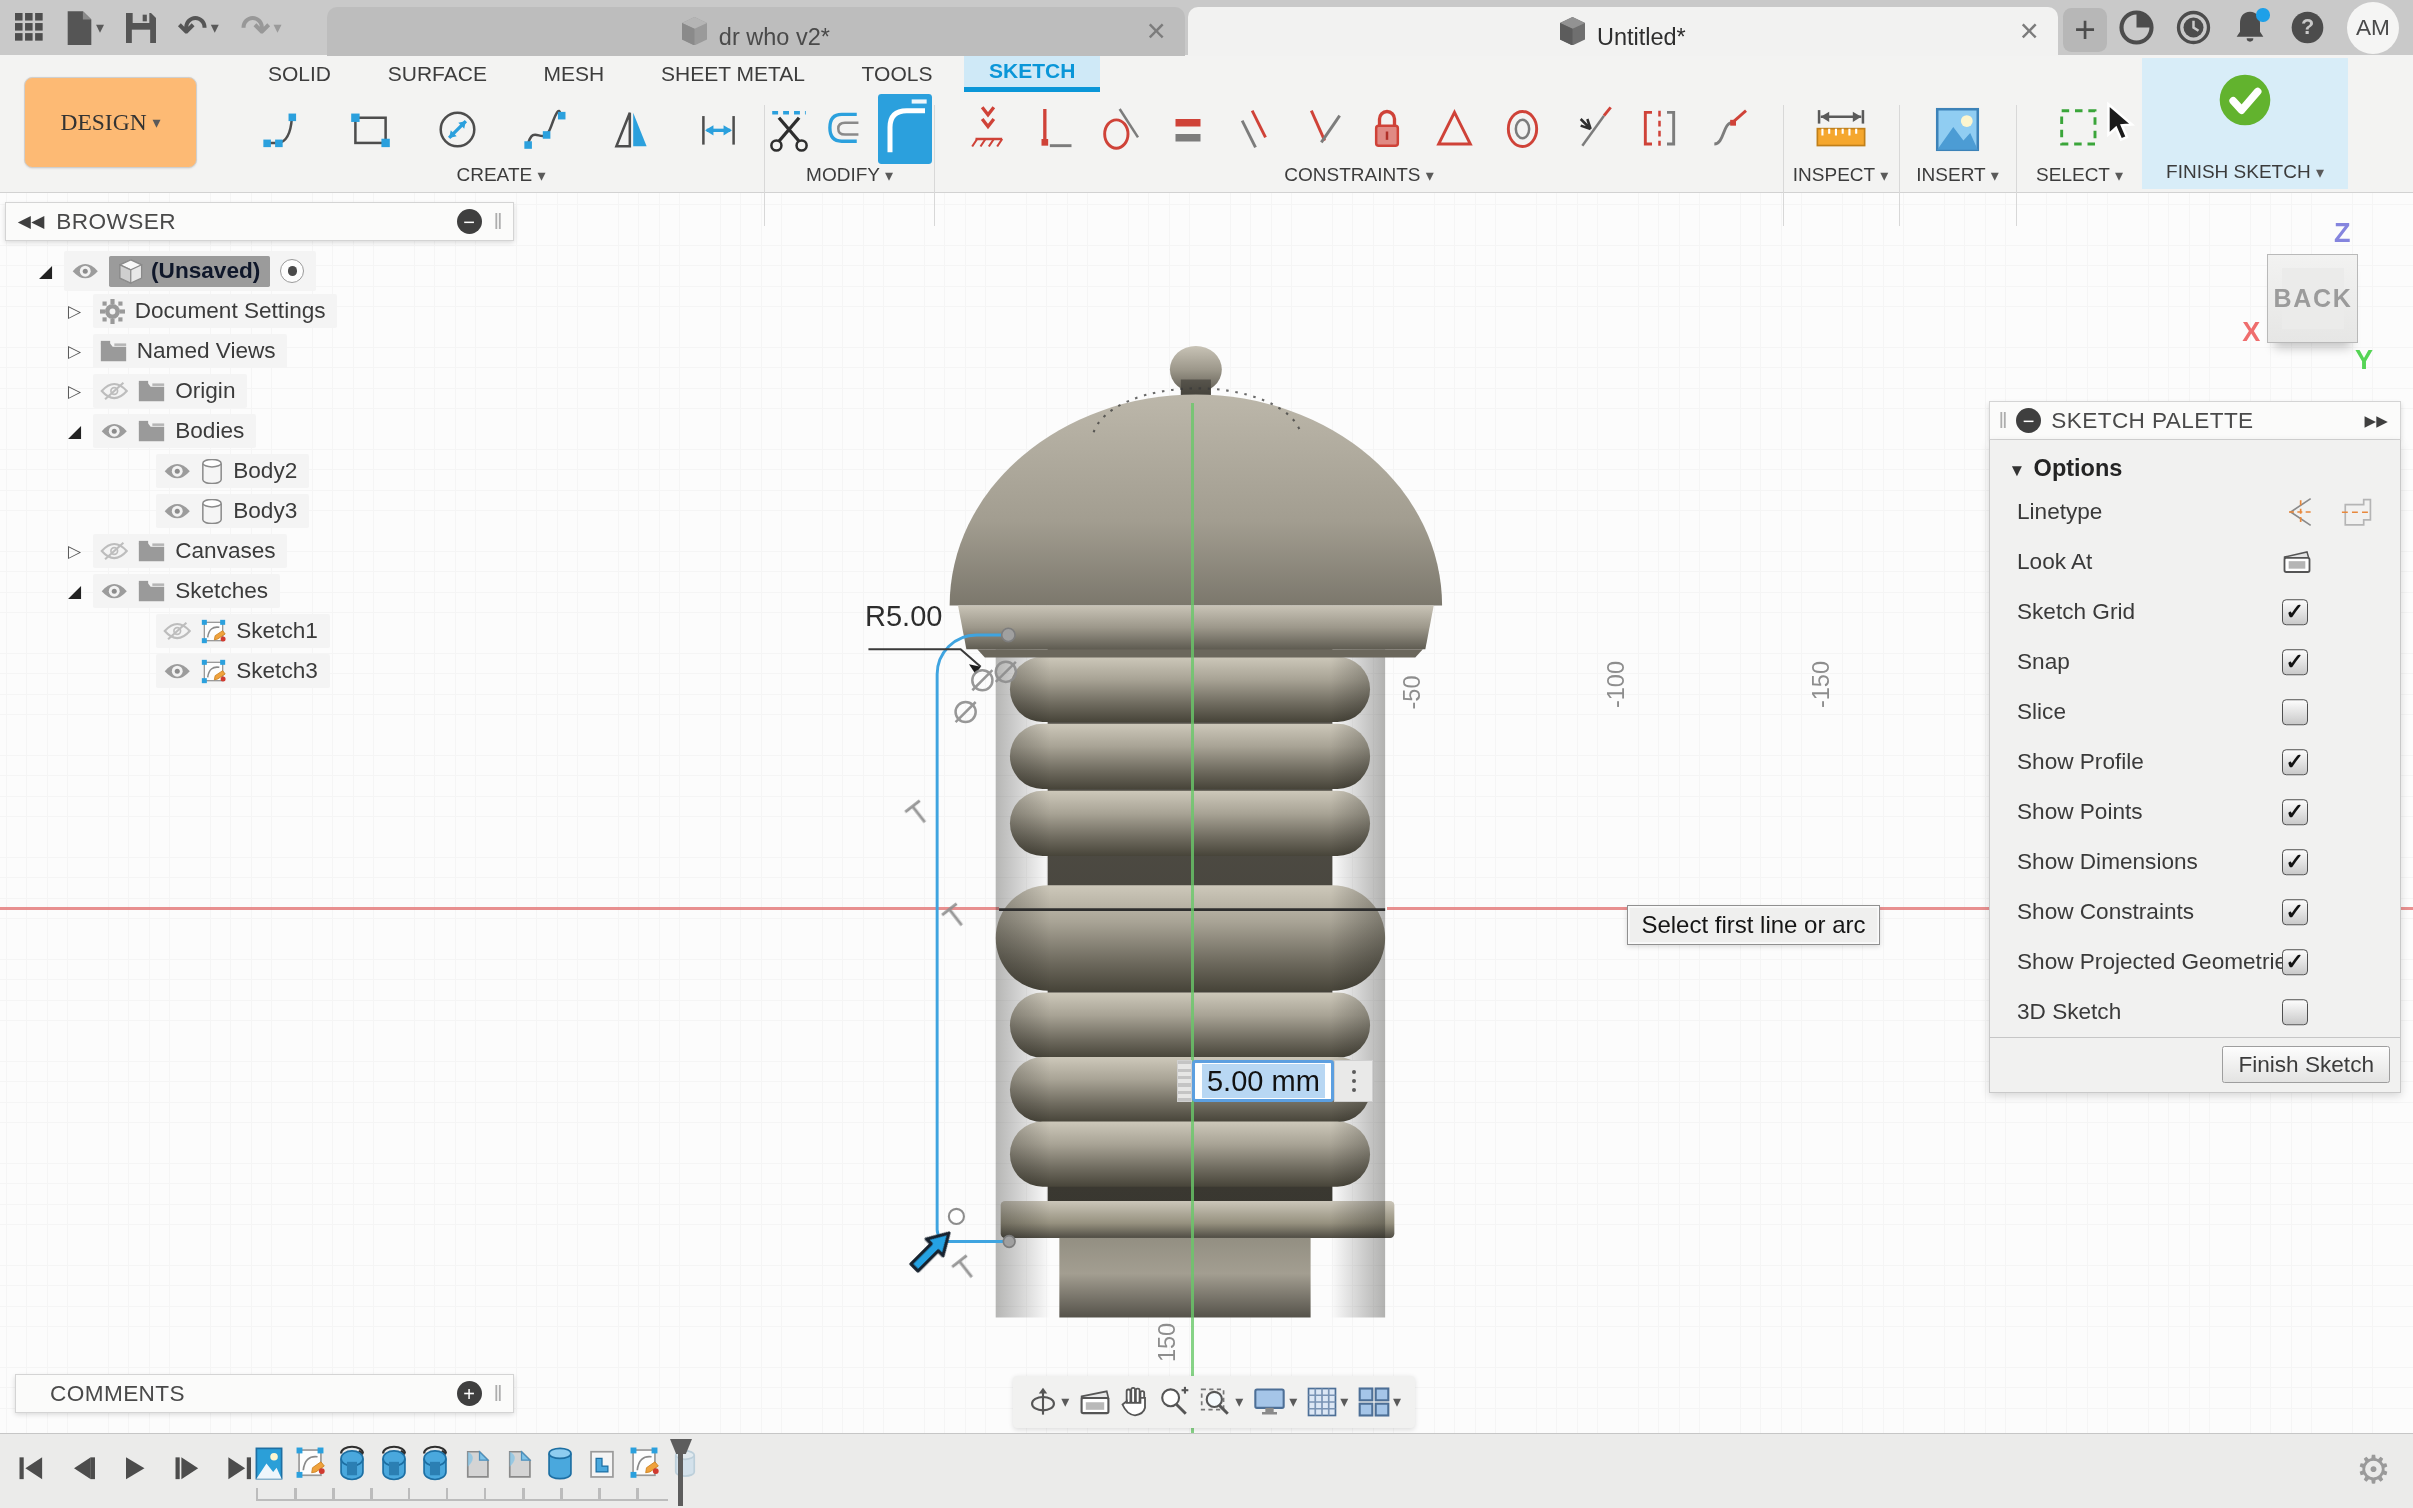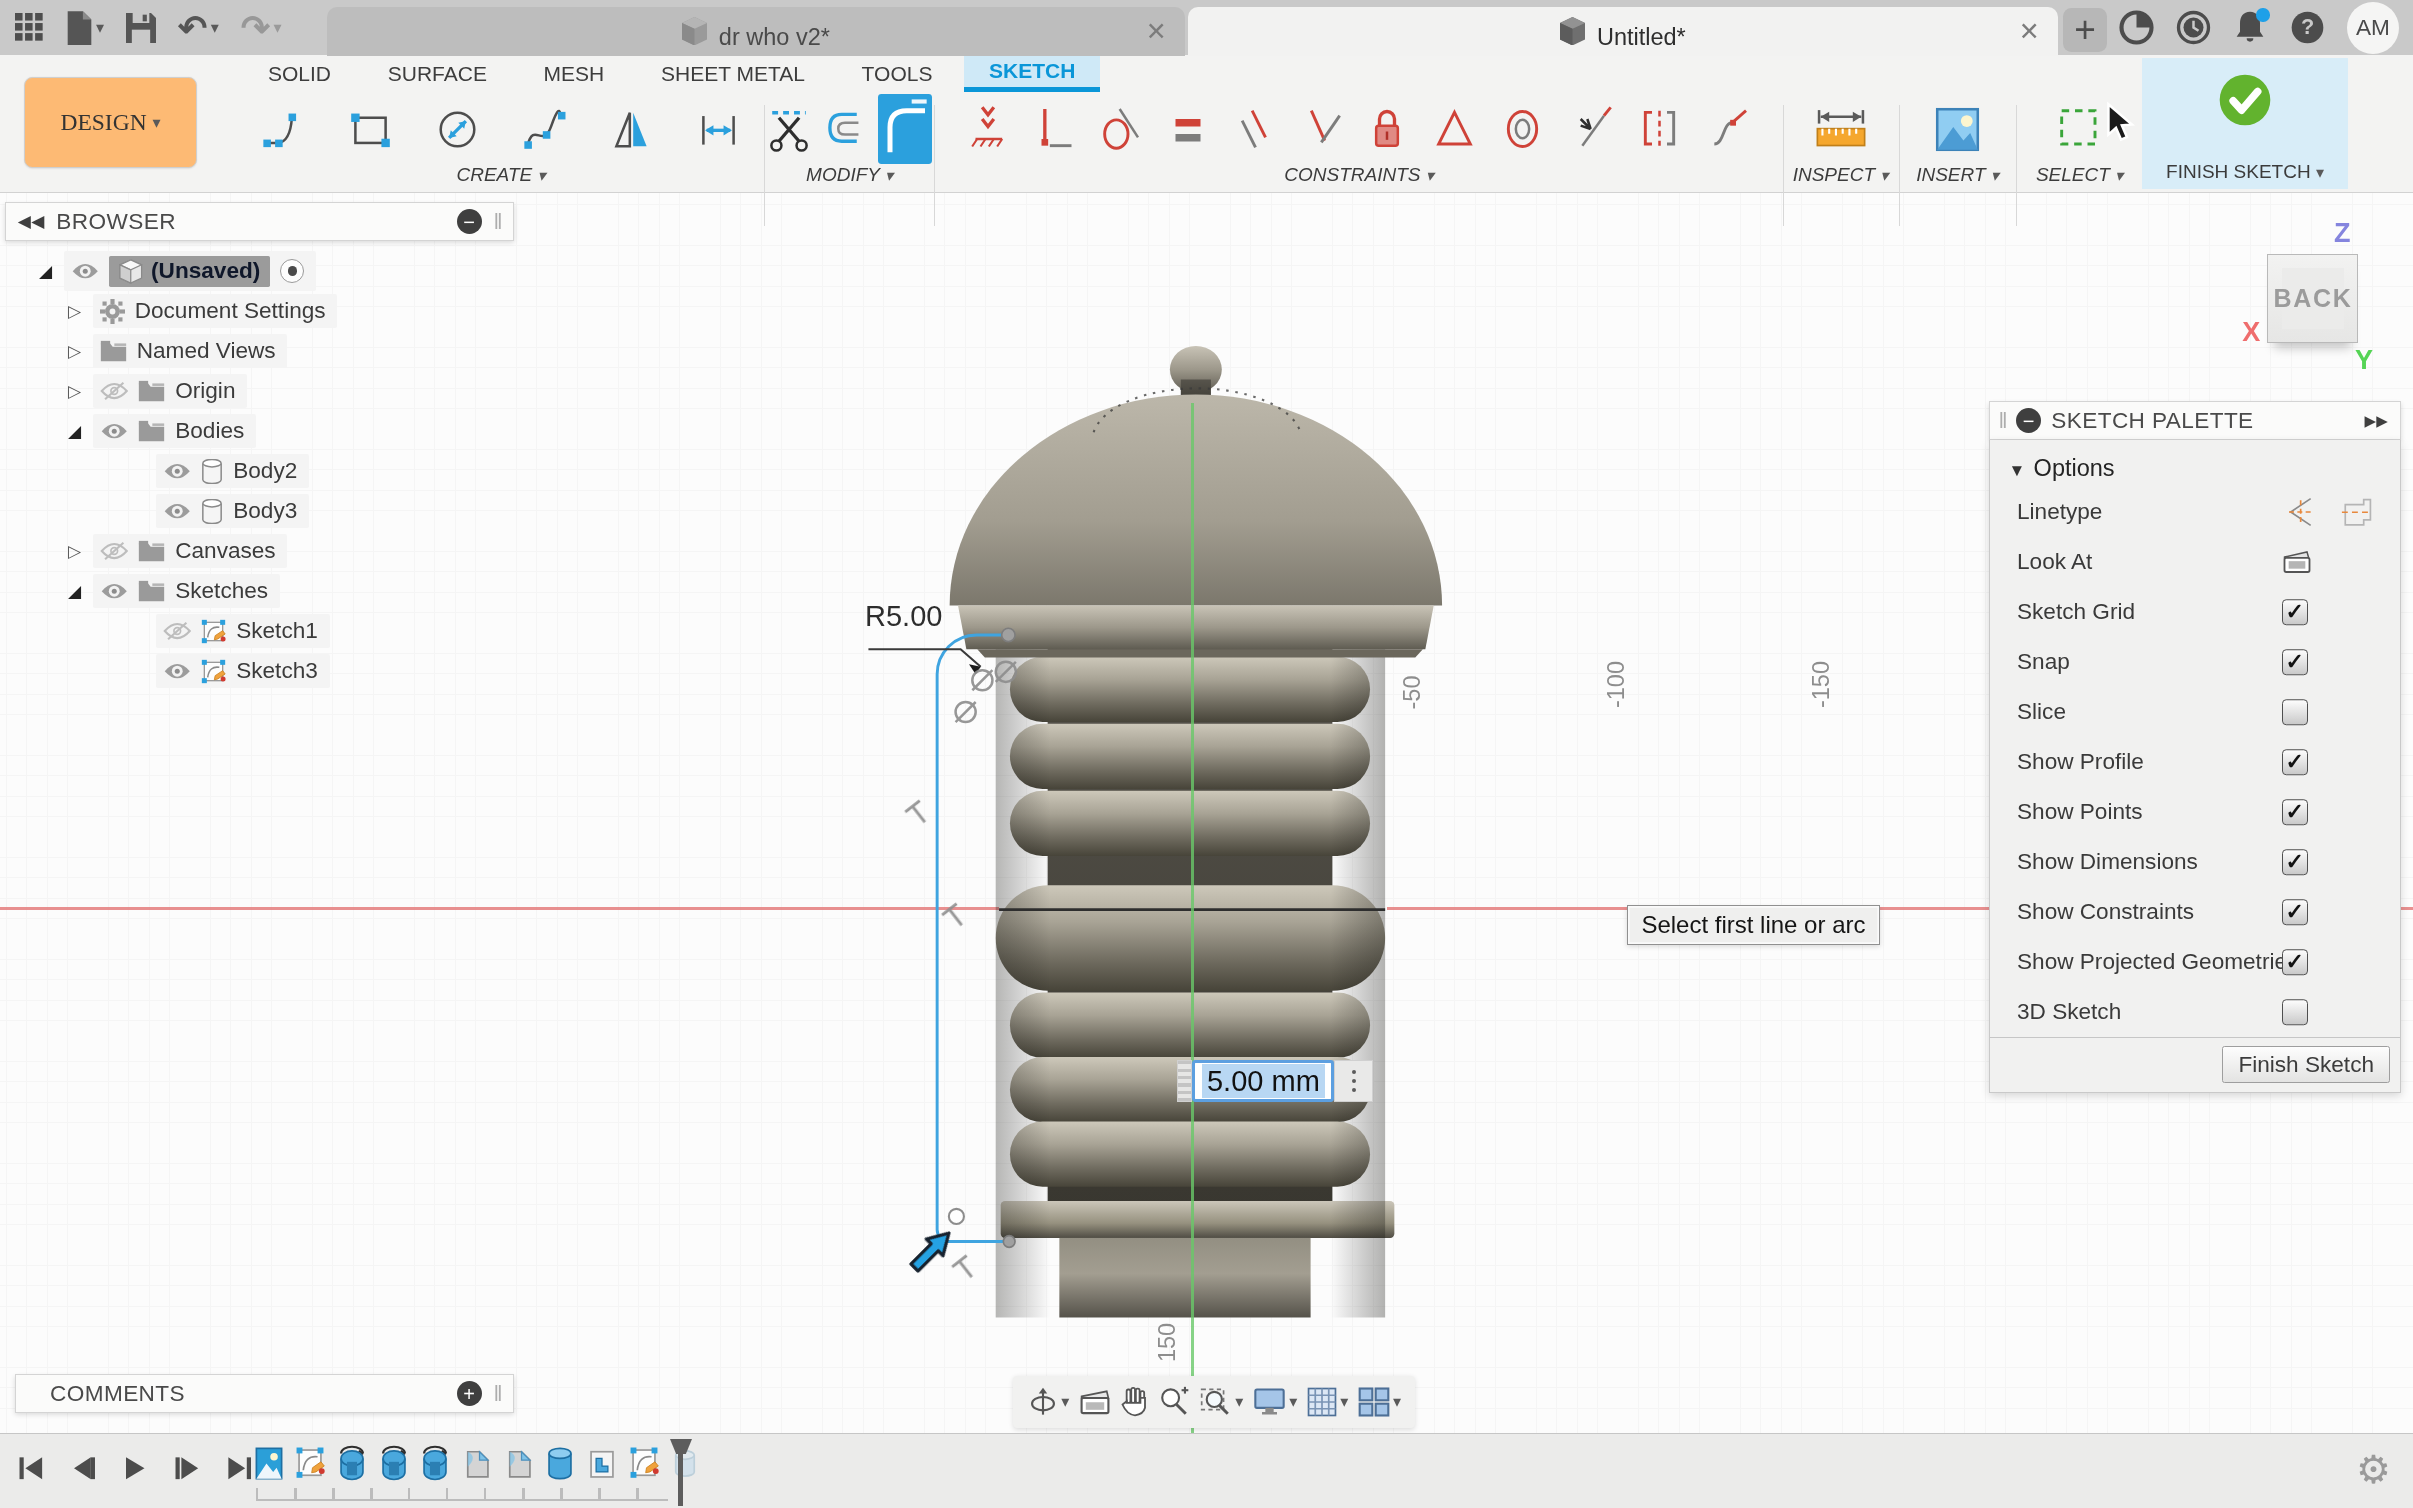--- a/index.html
+++ b/index.html
@@ -28,21 +28,21 @@
           font-size:22.6px;color:#4a4a4a;}
   .belldot{position:absolute;right:-1.7px;top:-1.7px;width:13.4px;height:13.4px;border-radius:50%;}
 
   
   .ribbon{position:absolute;left:0;top:55px;width:2413px;height:137px;background:#f3f3f2;border-bottom:0.8px solid #d2d2d2;z-index:19;}
   .design-btn{position:absolute;left:24px;top:22px;width:171px;height:89px;background:#fdba74;border:1.7px solid #cfcfcf;border-radius:8.4px;
               display:flex;align-items:center;justify-content:center;font-size:23.5px;color:#333;box-shadow:0 0.8px 1.7px rgba(0,0,0,.08);font-family:Liberation Serif, serif;}
   .mtabs{position:absolute;left:243px;top:0;height:37px;display:flex;gap:6.7px;}
   .mtab{padding:0 25px;display:flex;align-items:center;font-size:21px;color:#3d3d3d;}
   .mtab.active{background:#cfe9f7;color:#0a96d8;border-bottom:5px solid #0a96d8;font-weight:bold;}
-  .rgroup{position:absolute;top:39px;height:97px;display:flex;flex-direction:column;align-items:center;font-style:italic;}
+  .rgroup{position:absolute;top:39px;height:97px;display:flex;flex-direction:column;align-items:center;}
   .rg-icons{flex:1;display:flex;align-items:center;}
   .rg-label{font-size:19px;color:#3c3c3c;padding-bottom:5px;white-space:nowrap;}
   .rsep{position:absolute;top:50px;height:121px;width:0.8px;background:#d8d8d8;}
   .toolbtn{display:flex;align-items:center;justify-content:center;}
   .fillet-active{background:#2ba0dd;border-radius:3.4px;}
   .finish-block{position:absolute;left:2142px;top:3.4px;width:206px;height:131px;background:#d8edf8;
                 display:flex;flex-direction:column;align-items:center;justify-content:flex-end;}
   .finish-check{position:absolute;top:15px;}
   .finish-lbl{font-size:19px;color:#3b3b3b;padding-bottom:6.7px;}
 
@@ -96,21 +96,21 @@
   .brow .arr{width:25px;font-size:17px;color:#222;}
   .chip{display:flex;align-items:center;gap:10px;background:rgba(243,243,243,.92);padding:4.2px 11.7px 4.2px 6.7px;border-radius:1.7px;}
   .chip .txt{font-size:22.6px;color:#3b3b3b;white-space:nowrap;}
   .selwrap{display:flex;align-items:center;gap:8.4px;background:#9b9b9b;padding:2.5px 10px;border-radius:1.7px;}
   .selwrap .txt{color:#0f172a;font-weight:bold;}
   .radio{width:22px;height:22px;border-radius:50%;border:1.7px solid #9a9a9a;background:#fdfdfd;display:flex;align-items:center;justify-content:center;}
   .radio i{width:9.2px;height:9.2px;border-radius:50%;background:#4a4a4a;}
 
   .palette{position:absolute;left:1989px;top:401px;width:412px;z-index:10;}
   .pal-body{background:#f1f1f0;border:0.8px solid #c9c9c9;border-top:none;box-shadow:0 2.5px 8.4px rgba(0,0,0,.15);}
-  .pal-sec{font-size:23.5px;font-weight:normal;color:#242424;padding:15px 0 5px 18.4px;}
+  .pal-sec{font-size:23.5px;font-weight:bold;color:#242424;padding:15px 0 5px 18.4px;}
   .pal-sec .tri{font-size:17px;margin-right:8.4px;color:#333;}
   .prow{position:relative;height:50px;display:flex;align-items:center;}
   .prow .plbl{font-size:22.6px;color:#3a3a3a;padding-left:27px;}
   .pctl{position:absolute;left:292px;top:50%;transform:translateY(-50%);display:flex;gap:23.5px;align-items:center;}
   .cb{width:23.5px;height:23.5px;border:1.7px solid #4f4f4f;border-radius:4.2px;background:linear-gradient(#fdfdfd,#c9c9c9);
       display:flex;align-items:center;justify-content:center;font-size:22px;color:#111;font-weight:bold;line-height:1;}
   .pal-foot{position:relative;height:54px;border-top:0.8px solid #c6c6c6;}
   .pal-finish{position:absolute;right:10px;top:8.4px;padding:4.2px 15px;font-size:22.6px;color:#3c3c3c;
               background:linear-gradient(#fdfdfd,#e3e3e2);border:0.8px solid #9e9e9e;border-radius:2.5px;}
 

